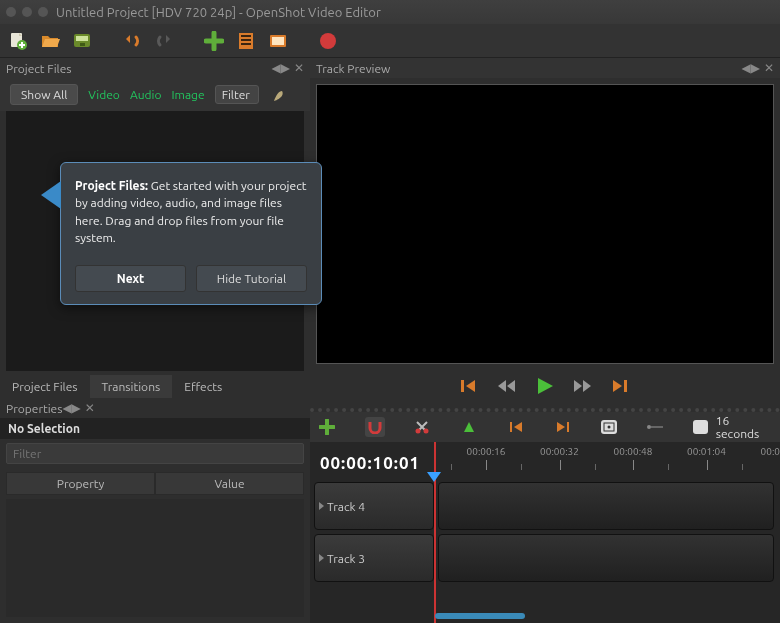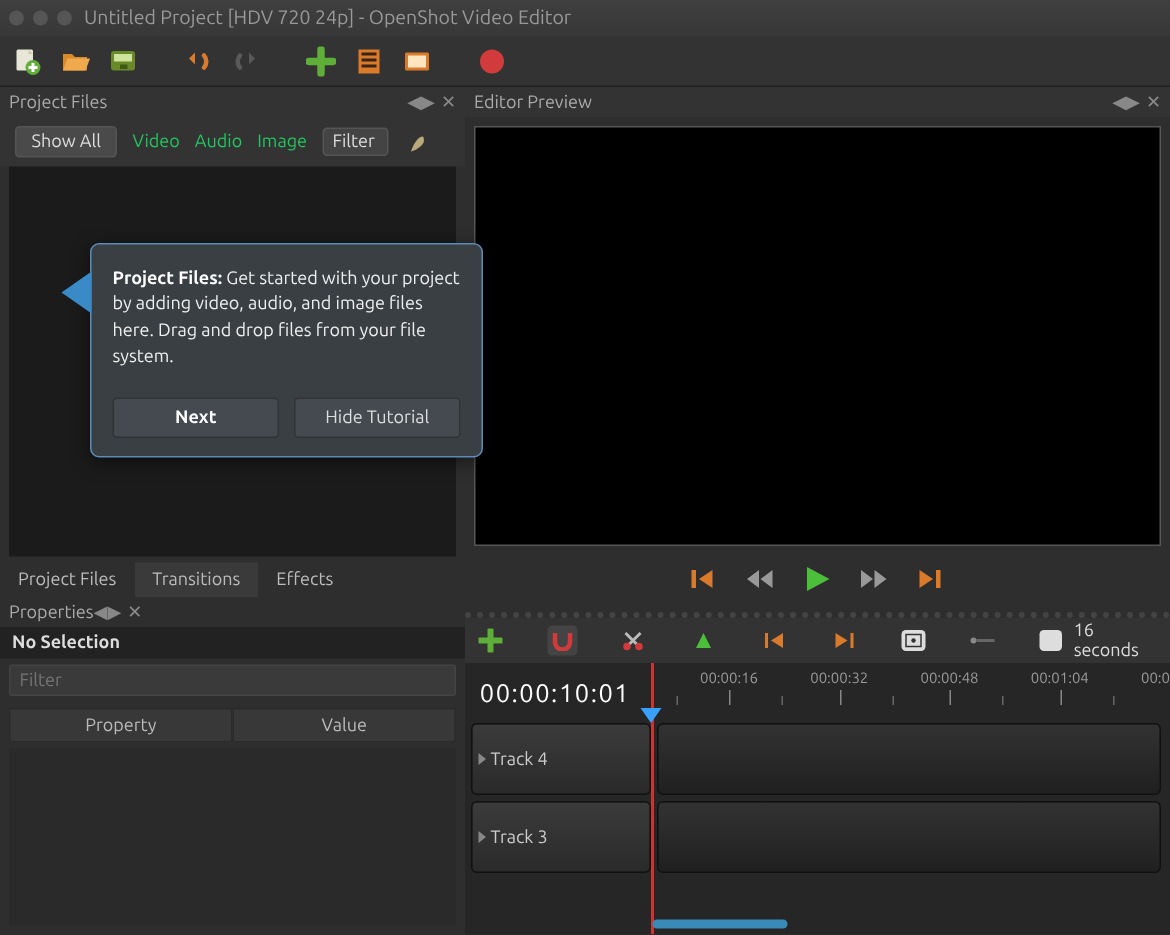--- a/index.html
+++ b/index.html
@@ -49,21 +49,21 @@
 .vp-area { margin:6px 6px 2px 6px; flex:0 0 280px; background:#000; border:1px solid #555; }
 .vp-controls { display:flex; justify-content:center; gap:18px; padding:10px 0; }
 
 
 .tl-wrap { flex:1; display:flex; flex-direction:column; border-top: 4px dotted #444; margin-top:2px; }
 .tl-toolbar { height:30px; display:flex; align-items:center; padding:0 8px; gap:28px; background:#333; }
 .tl-right { margin-left:auto; display:flex; align-items:center; gap:8px; }
 .tl-body { flex:1; background:#262626; position:relative; overflow:hidden; }
 
 .tl-head-row { display:flex; height:40px; }
-.tl-timecode { width:120px; display:flex; align-items:center; justify-content:center; color:#fff; font-size:17px; font-weight:400; letter-spacing:1px;}
+.tl-timecode { width:120px; display:flex; align-items:center; justify-content:center; color:#fff; font-size:17px; font-weight:700; letter-spacing:1px;}
 .tl-ruler { flex:1; position:relative; }
 .tick-label { position:absolute; top:4px; font-size:10px; color:#999; transform:translateX(-50%); }
 .tick-major { position:absolute; top:18px; width:1px; height:10px; background:#888; }
 .tick-minor { position:absolute; top:22px; width:1px; height:6px; background:#666; }
 
 .tracks { margin-left:0; }
 .track { display:flex; height:48px; margin-bottom:4px; }
 .track-label { width:120px; background: linear-gradient(#3b3b3b,#2a2a2a); border:1px solid #111; border-radius:4px; margin:0 4px; display:flex; align-items:center; padding-left:12px; color:#ccc; position:relative;}
 .track-label::before { content:""; position:absolute; left:4px; top:50%; transform:translateY(-50%); border-top:4px solid transparent; border-bottom:4px solid transparent; border-left:5px solid #888;}
 .track-body { flex:1; background: linear-gradient(#323232,#202020); border:1px solid #111; border-radius:4px; margin-right:6px;}
@@ -200,21 +200,21 @@
     <input class="props-filter" placeholder="Filter" style="">
     <div class="props-cols">
       <div class="props-col">Property</div>
       <div class="props-col">Value</div>
     </div>
     <div class="props-body"></div>
   </div>
 
   <div class="right-col">
     <div class="panel-head">
-      <span>Editor Preview</span>
+      <span>Track Preview</span>
       <span class="panel-head-ctrls">
           <span>◀▶</span>
           <span>✕</span>
         </span>
     </div>
     <div class="vp-area"></div>
     <div class="vp-controls">
       <span class="tb-icon">
           <svg width="20" height="16">
             <rect x="2" y="2" width="3" height="12" fill="#d97b2b"></rect>

